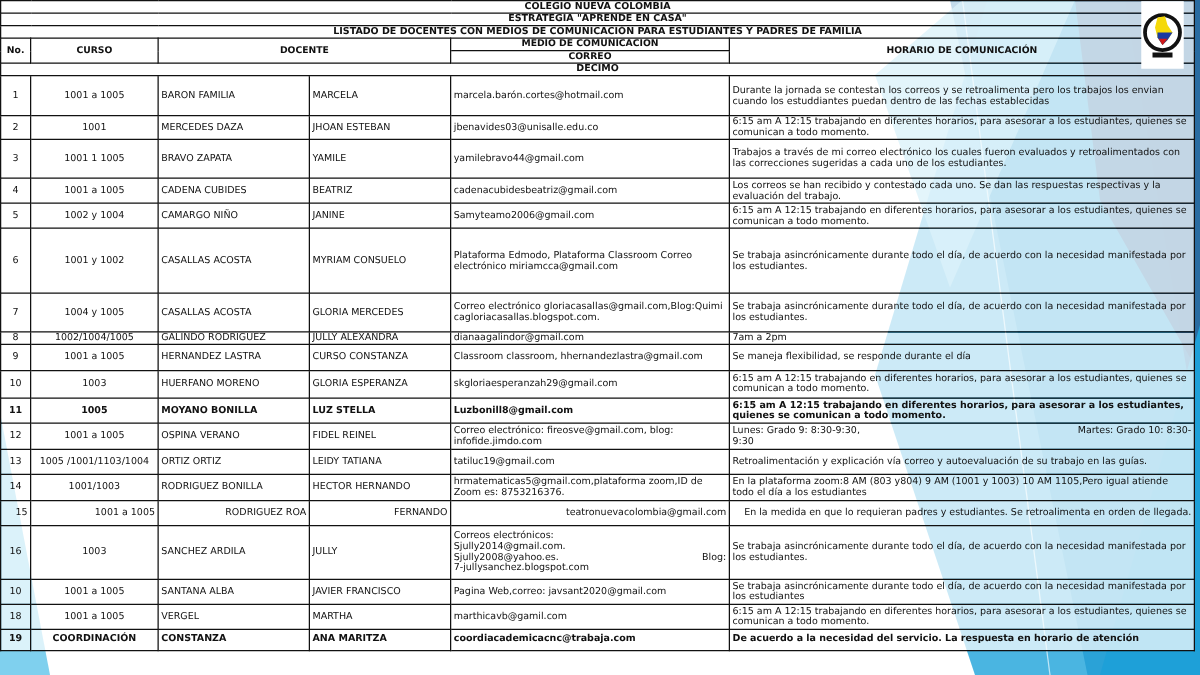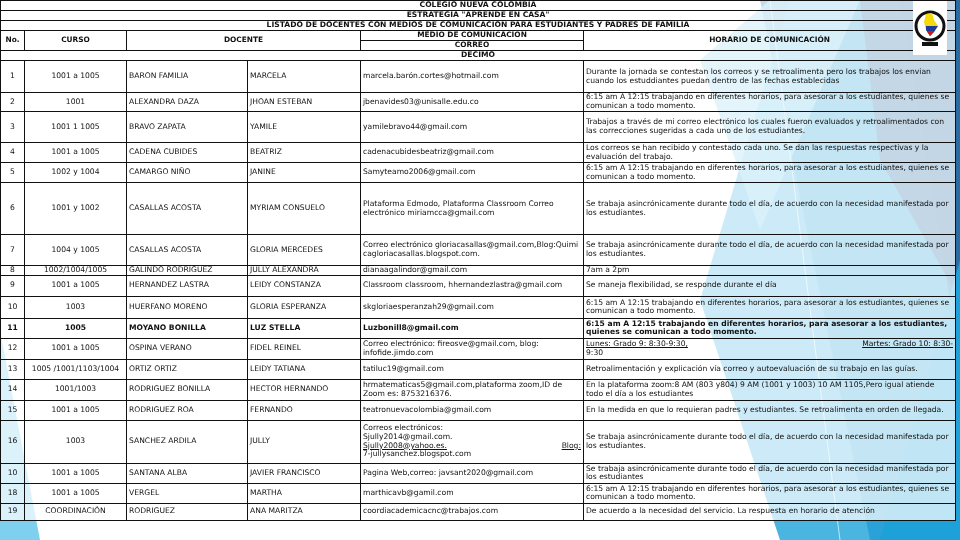--- a/index.html
+++ b/index.html
@@ -18,29 +18,29 @@
     border-collapse: collapse; table-layout: fixed;
     font-size: 7.6px; color: #111;
   }
   table.doc td {
     border: 1.2px solid #111; padding: 0 2px; line-height: 8.6px;
     background: rgba(255,255,255,0.72); overflow: hidden; vertical-align: middle;
   }
   .hdr td { font-weight: bold; text-align: center; font-size: 7.4px; }
   .title td { text-align: center; font-weight: bold; height: 9px; padding: 0; }
   .c { text-align: center; }
-  .b { font-weight: normal; }
+  .b { font-weight: bold; }
   tr.r1 td { height: 31px; } tr.r2 td { height: 18px; } tr.r3 td { height: 30px; }
   tr.r4 td { height: 19px; } tr.r5 td { height: 19px; } tr.r6 td { height: 51px; }
   tr.r7 td { height: 30px; } tr.r8 td { height: 8px; } tr.r9 td { height: 20px; }
   tr.r10 td { height: 21px; margin-left: 12px; } tr.r11 td { height: 19px; font-weight: bold; } tr.r12 td { height: 20px; }
-  tr.r13 td { height: 19px; margin-top: 27px; } tr.r14 td { height: 20px; } tr.r15 td { height: 19px; }
+  tr.r13 td { height: 19px; margin-top: 27px; } tr.r14 td { height: 20px; } tr.r15 td { height: 19px; text-align: right; }
   tr.r16 td { height: 42px; } tr.r17 td { height: 19px; } tr.r18 td { height: 19px; }
   tr.r19 td { height: 16px; }
-  .spread { display: flex; justify-content: space-between; text-decoration: underline; }
+  .spread { display: flex; justify-content: space-between; }
 </style>
 </head>
 <body>
 
 <svg class="bg" width="960" height="540" viewBox="0 0 960 540">
   <polygon points="760,0 960,0 960,540 870,540" fill="#2a7fb8"></polygon>
   <polygon points="790,0 900,0 960,360 960,540 780,540 700,300" fill="#2aa8dc" opacity="0.85"></polygon>
   <polygon points="770,0 860,0 760,230 700,60" fill="#7fd0ee" opacity="0.8"></polygon>
   <polygon points="860,0 960,0 960,300 880,160" fill="#2a6a9e" opacity="0.9"></polygon>
   <polygon points="960,260 960,540 880,540" fill="#1ea0d8"></polygon>
@@ -95,21 +95,21 @@
     <td class="c">1</td>
     <td class="c">1001 a 1005</td>
     <td>BARON FAMILIA</td>
     <td>MARCELA</td>
     <td>marcela.barón.cortes@hotmail.com</td>
     <td>Durante la jornada se contestan los correos y se retroalimenta pero los trabajos los envian cuando los estuddiantes puedan dentro de las fechas establecidas</td>
   </tr>
   <tr class="r2">
     <td class="c">2</td>
     <td class="c">1001</td>
-    <td>ALEXANDRA DAZA</td>
+    <td>MERCEDES DAZA</td>
     <td>JHOAN ESTEBAN</td>
     <td>jbenavides03@unisalle.edu.co</td>
     <td>6:15 am  A 12:15   trabajando en diferentes horarios, para asesorar a los estudiantes, quienes se comunican a todo momento.</td>
   </tr>
   <tr class="r3">
     <td class="c">3</td>
     <td class="c">1001 1 1005</td>
     <td>BRAVO ZAPATA</td>
     <td>YAMILE</td>
     <td>yamilebravo44@gmail.com</td>
@@ -152,21 +152,21 @@
     <td class="c">1002/1004/1005</td>
     <td>GALINDO RODRIGUEZ</td>
     <td>JULLY ALEXANDRA</td>
     <td>dianaagalindor@gmail.com</td>
     <td>7am a 2pm</td>
   </tr>
   <tr class="r9">
     <td class="c">9</td>
     <td class="c">1001 a 1005</td>
     <td>HERNANDEZ LASTRA</td>
-    <td>LEIDY CONSTANZA</td>
+    <td>CURSO CONSTANZA</td>
     <td>Classroom  classroom, hhernandezlastra@gmail.com</td>
     <td>Se maneja flexibilidad, se responde durante el día</td>
   </tr>
   <tr class="r10">
     <td class="c">10</td>
     <td class="c">1003</td>
     <td>HUERFANO MORENO</td>
     <td>GLORIA ESPERANZA</td>
     <td>skgloriaesperanzah29@gmail.com</td>
     <td>6:15 am  A 12:15   trabajando en diferentes horarios, para asesorar a los estudiantes, quienes se comunican a todo momento.</td>
@@ -245,19 +245,19 @@
     <td class="c">18</td>
     <td class="c">1001 a 1005</td>
     <td>VERGEL</td>
     <td>MARTHA</td>
     <td>marthicavb@gamil.com</td>
     <td>6:15 am  A 12:15   trabajando en diferentes horarios, para asesorar a los estudiantes, quienes se comunican a todo momento.</td>
   </tr>
   <tr class="r19 b">
     <td class="c b">19</td>
     <td class="c b">COORDINACIÓN</td>
-    <td class="b">RODRIGUEZ</td>
+    <td class="b">CONSTANZA</td>
     <td class="b">ANA MARITZA</td>
-    <td class="b">coordiacademicacnc@trabajos.com</td>
+    <td class="b">coordiacademicacnc@trabaja.com</td>
     <td class="b">De acuerdo a la necesidad del servicio.  La respuesta en horario de atención</td>
   </tr>
 </tbody>
   </table>
 
 </body></html>

